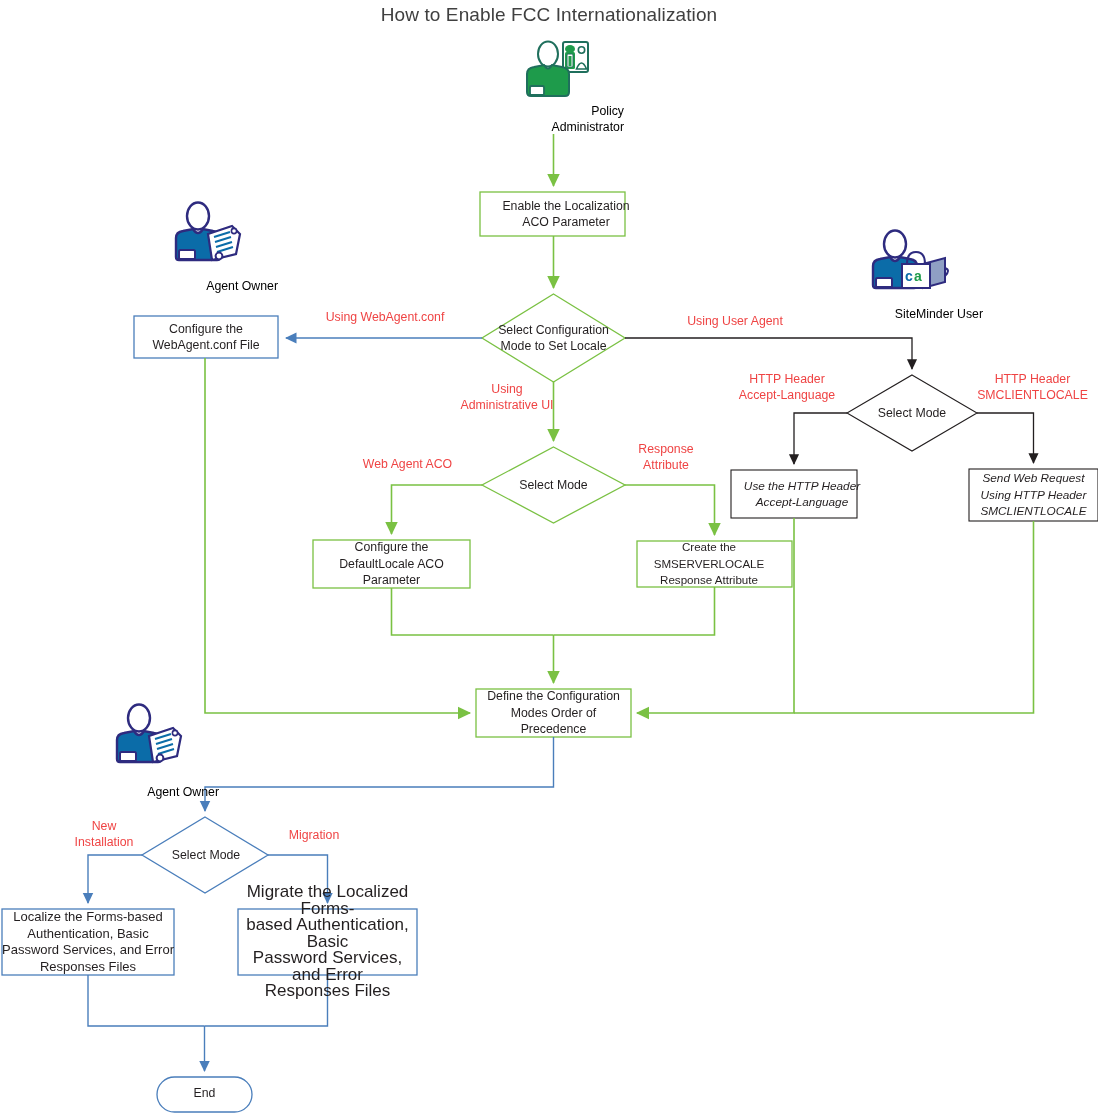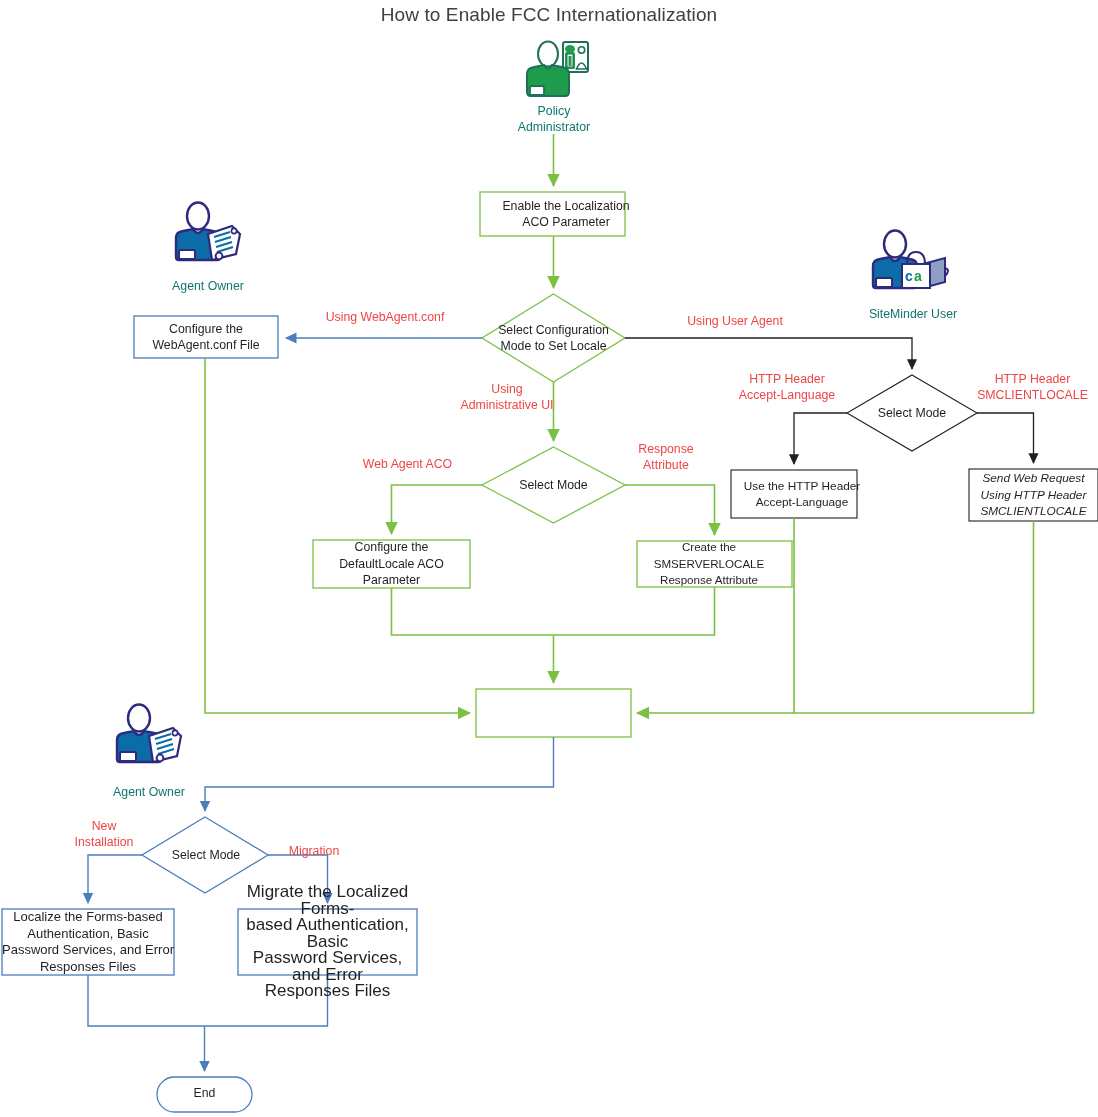--- a/index.html
+++ b/index.html
@@ -53,24 +53,24 @@
   .edge-label {
     position: absolute;
     text-align: center;
     font-size: 12.3px;
     line-height: 16px;
     color: #ef4444;
     white-space: pre-line;
   }
   .actor-label {
     position: absolute;
-    text-align: center;
+    text-align: right;
     font-size: 12.3px;
     line-height: 16px;
-    color: #0f766e;
+    color: #000000;
     white-space: pre-line;
   }
   .actor-icon {
     position: absolute;
   }
   .hit {
     position: absolute;
     box-sizing: border-box;
   }
 </style>
@@ -236,27 +236,30 @@
 
   <div class="node-text hit" style="left: 313px; top: 540px; width: 157px; height: 48px; white-space: pre-line;">Configure the
 DefaultLocale ACO
 Parameter</div>
 
   <div class="node-text hit" style="left: 637px; top: 541px; width: 144px; height: 46px; font-size: 11.6px; white-space: pre-line;">Create the SMSERVERLOCALE
 Response Attribute</div>
 
   <div class="node-text hit" style="left:857px; top:401px; width:110px; height:24px;">Select Mode</div>
 
-  <div class="node-text hit" style="left: 731px; top: 470px; width: 142px; height: 48px; font-size: 11.8px; white-space: pre-line;">Use the HTTP Header
+  <div class="node-text hit" style="left: 731px; top: 470px; width: 142px; height: 48px; font-size: 11.8px; white-space: pre-line; font-style: italic;">Use the HTTP Header
 Accept-Language</div>
 
   <div class="node-text hit" style="left: 969px; top: 469px; width: 129px; height: 52px; font-size: 11.8px; white-space: pre-line; font-style: italic;">Send Web Request
 Using HTTP Header
 SMCLIENTLOCALE</div>
 
+  <div class="node-text hit" style="left: 476px; top: 689px; width: 155px; height: 48px; white-space: pre-line;">Define the Configuration
+Modes Order of
+Precedence</div>
 
   <div class="node-text hit" style="left:150px; top:843px; width:112px; height:24px;">Select Mode</div>
 
   <div class="node-text hit" style="left: 2px; top: 909px; width: 172px; height: 66px; font-size: 13px; white-space: pre-line;">Localize the Forms-based
 Authentication, Basic
 Password Services, and Error
 Responses Files</div>
 
   <div class="node-text hit" style="left: 238px; top: 909px; width: 179px; height: 66px; font-size: 17px; white-space: pre-line;">Migrate the Localized Forms-
 based Authentication, Basic
@@ -279,15 +282,15 @@
 
   <div class="edge-label" style="left: 722px; top: 371px; width: 130px; text-align: center; white-space: pre-line;">HTTP Header
 Accept-Language</div>
 
   <div class="edge-label" style="left: 965px; top: 371px; width: 135px; text-align: center; white-space: pre-line;">HTTP Header
 SMCLIENTLOCALE</div>
 
   <div class="edge-label" style="left: 56px; top: 818px; width: 96px; text-align: center; white-space: pre-line;">New
 Installation</div>
 
-  <div class="edge-label" style="left:264px; top:827px; width:100px; text-align:center;margin-top:16px;">Migration</div>
+  <div class="edge-label" style="left:264px; top:827px; width:100px; text-align:center;">Migration</div>
 
 </div>
 
 </body></html>

